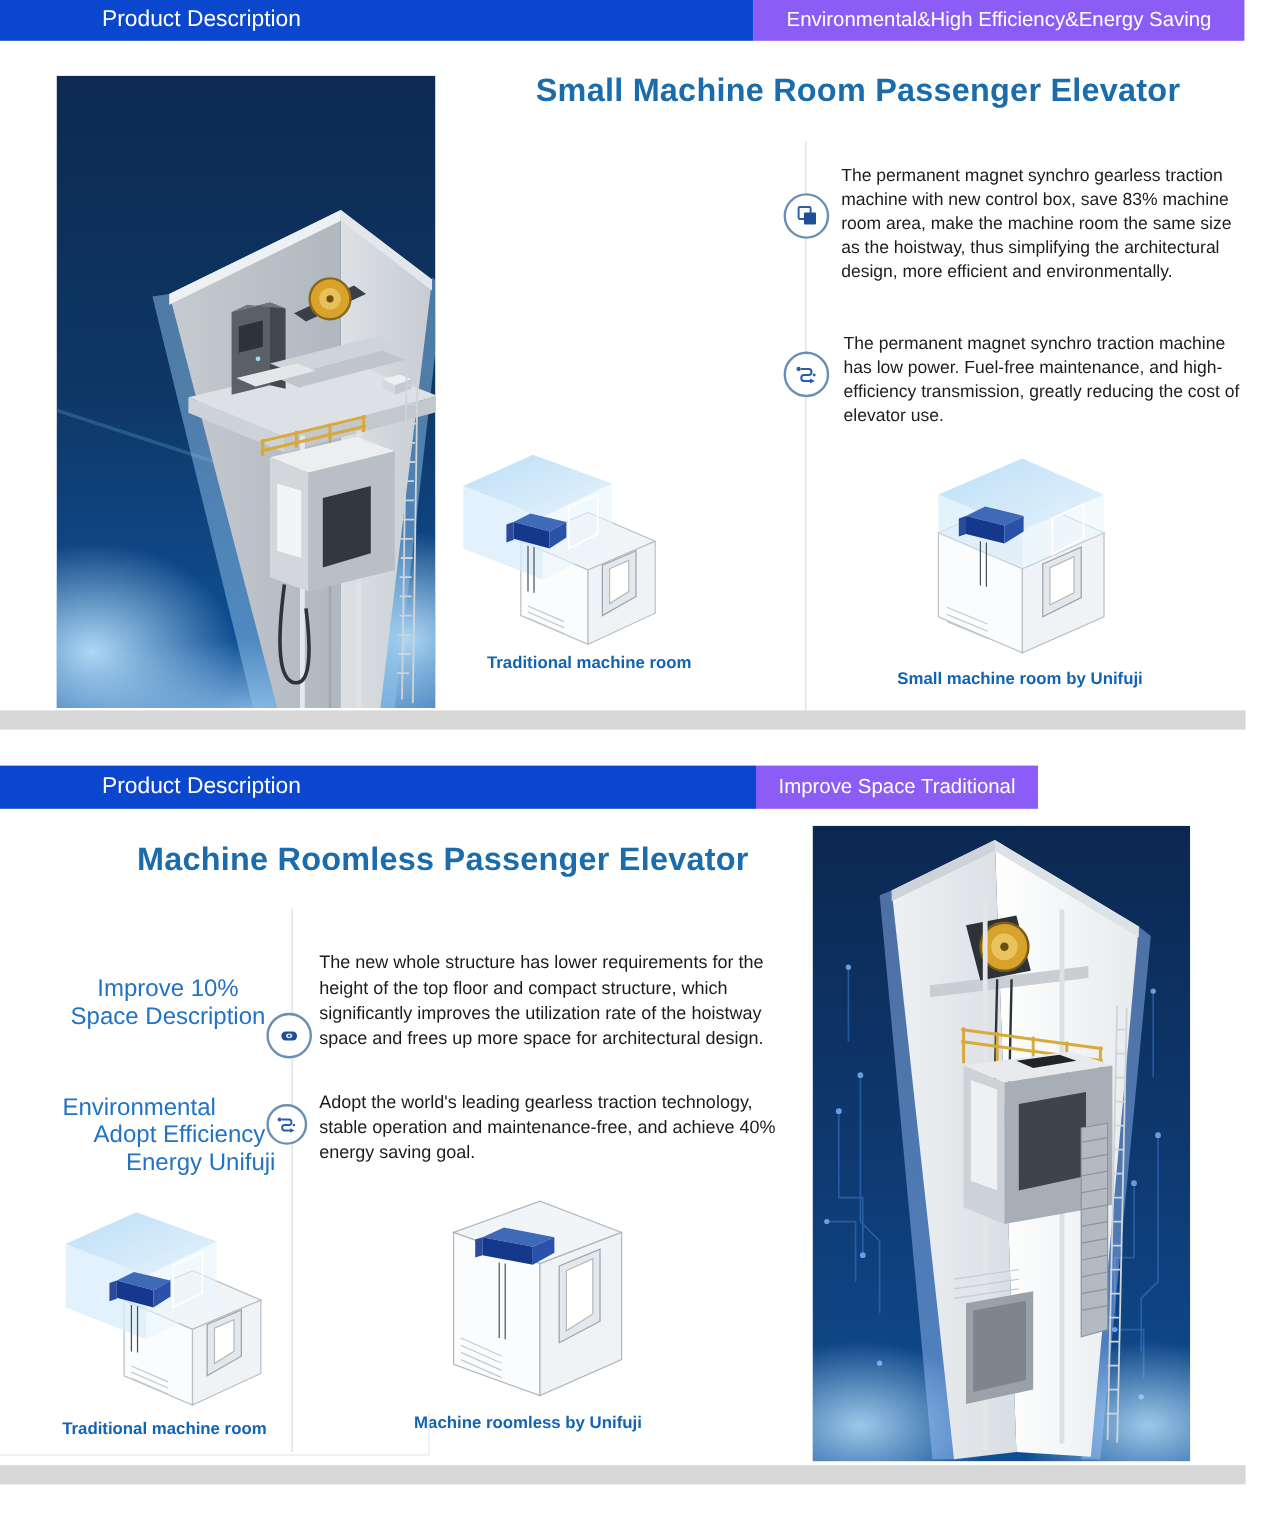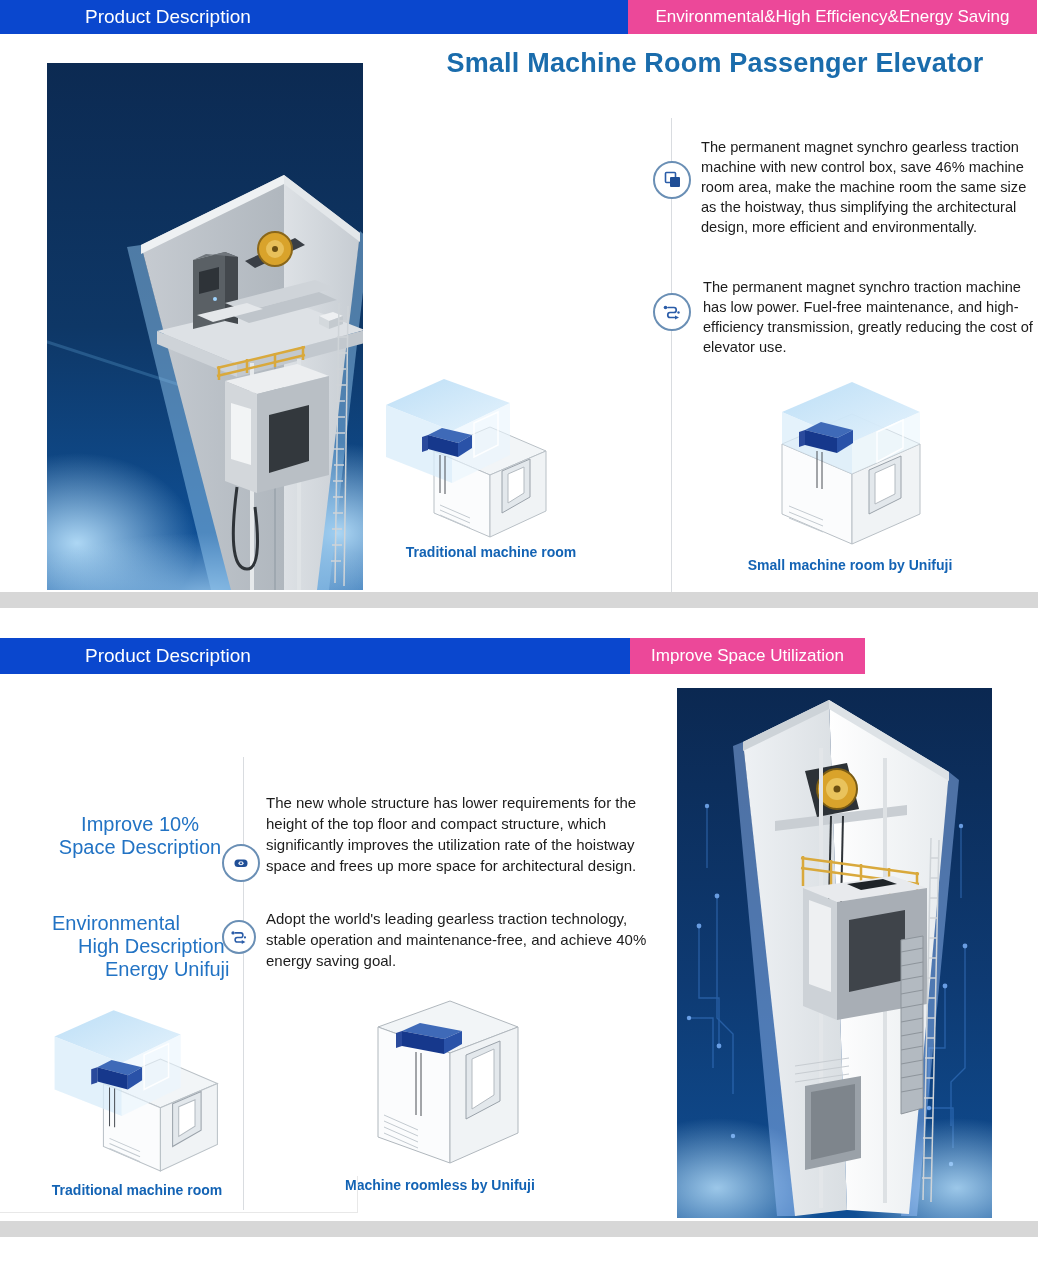--- a/index.html
+++ b/index.html
@@ -2,21 +2,21 @@
 <html><head>
 <meta charset="utf-8">
 <style>
   html,body{margin:0;padding:0;background:#ffffff;}
   #page{position:relative;width:1060px;height:1264px;background:#ffffff;overflow:hidden;
         font-family:"Liberation Sans",sans-serif;}
   .abs{position:absolute;}
   
   .bar-blue{background:#0a47ce;color:#ffffff;font-size:19px;display:flex;align-items:center;}
   .bar-blue span{padding-left:85px;}
-  .bar-orange{background:#ec4899;color:#ffffff;font-size:17px;display:flex;align-items:center;justify-content:center;}
+  .bar-orange{background:#8b5cf6;color:#ffffff;font-size:17px;display:flex;align-items:center;justify-content:center;}
   
   .sec-title{color:#1a6cac;font-size:27px;font-weight:bold;text-align:center;letter-spacing:0.2px;}
   
   .f-label1{color:#0f63ae;font-size:17px;font-weight:bold;text-align:center;line-height:21px;}
   .f-label2{color:#2273c4;font-size:20px;font-weight:400;line-height:23px;}
   .f-label2.center{text-align:center;}
   .f-label2 .ln{display:block;}
   
   .f-text{color:#1c1c1c;font-size:14.6px;line-height:20px;}
   .f-text2{color:#1c1c1c;font-size:15px;line-height:21px;}
@@ -122,33 +122,33 @@
       <g stroke="#cfd4d8" stroke-width="1.5">
         <path d="M292,240 L288,520"></path>
           <path d="M301,243 L297,523"></path>
         <path d="M291,258 h10 M290,274 h10 M290,290 h10 M289,306 h10 M289,322 h10 M288,338 h10 M288,354 h10 M288,370 h10 M287,386 h10 M287,402 h10 M286,418 h10 M286,434 h10 M286,450 h10 M285,466 h10 M285,482 h10 M284,498 h10"></path>
       </g>
 
       <path d="M190,424 C184,470 184,506 200,506 C214,506 211,468 208,444" fill="none" stroke="#2e3338" stroke-width="3"></path>
     </svg>
   </div>
 
-  <div class="abs sec-title" style="left:370px;top:48px;width:690px;">Small Machine Room Passenger Elevator</div>
+  <div class="abs sec-title" style="left:370px;top:60px;width:690px;">Small Machine Room Passenger Elevator</div>
 
   <div class="abs vdiv" style="left:671px;top:118px;height:479px;"></div>
 
 
   <div class="abs icon-circle" style="left:653px;top:161px;">
     <svg width="24" height="24" viewBox="0 0 24 24">
       <rect x="5.5" y="4.5" width="10" height="10" rx="1" fill="#ffffff" stroke="#2a5ca8" stroke-width="1.6"></rect>
       <rect x="10" y="9" width="10" height="10" rx="1" fill="#1f4e96"></rect>
     </svg>
   </div>
 
-  <div class="abs f-text" style="left:701px;top:137px;width:344px;">The permanent magnet synchro gearless traction machine with new control box, save 46% machine room area, make the machine room the same size as the hoistway, thus simplifying the architectural design, more efficient and environmentally.</div>
+  <div class="abs f-text" style="left:701px;top:137px;width:344px;">The permanent magnet synchro gearless traction machine with new control box, save 83% machine room area, make the machine room the same size as the hoistway, thus simplifying the architectural design, more efficient and environmentally.</div>
 
 
   <div class="abs icon-circle" style="left:653px;top:293px;">
     <svg width="24" height="24" viewBox="0 0 24 24">
       <circle cx="5.5" cy="7.5" r="1.8" fill="#2a5ca8"></circle>
       <path d="M8,7.5 H14 C17,7.5 17,12.5 14,12.5 H10 C7,12.5 7,17.5 10,17.5 H15" fill="none" stroke="#2a5ca8" stroke-width="1.7" stroke-linecap="round"></path>
       <polygon points="15,15.4 19,17.5 15,19.6" fill="#2a5ca8"></polygon>
       <circle cx="18.5" cy="12.5" r="1.2" fill="#2a5ca8"></circle>
     </svg>
   </div>
@@ -216,21 +216,21 @@
     </svg>
   </div>
   <div class="abs caption" style="left:742px;top:557px;width:216px;">Small machine room by Unifuji</div>
 
   <div class="abs band" style="left:0;top:592px;width:1038px;height:16px;"></div>
 
   <div class="abs bar-blue" style="left:0;top:638px;width:630px;height:36px;">
     <span>Product Description</span>
   </div>
   <div class="abs bar-orange" style="left:630px;top:638px;width:235px;height:36px;">
-    <span>Improve Space Utilization</span>
+    <span>Improve Space Traditional</span>
   </div>
 
   <div class="abs img-frame" style="left:677px;top:688px;width:315px;height:530px;">
     <svg width="315" height="530" viewBox="0 0 315 530">
       <defs>
         <linearGradient id="bg2" x1="0" y1="0" x2="0" y2="1">
           <stop offset="0" stop-color="#0b2851"></stop>
             <stop offset="0.55" stop-color="#0e3a72"></stop>
             <stop offset="1" stop-color="#0f4e94"></stop>
         </linearGradient>
@@ -319,41 +319,42 @@
         <path d="M253,170 h9 M253,190 h9 M252,210 h9 M252,230 h9 M251,250 h9 M251,270 h9 M250,290 h9 M250,310 h9 M249,330 h9 M249,350 h9 M248,370 h9 M248,390 h9 M247,410 h9 M247,430 h9 M246,450 h9 M246,470 h9 M245,490 h9"></path>
       </g>
 
       <polygon points="128,398 184,388 184,470 128,482" fill="#9aa1a8"></polygon>
       <polygon points="134,404 178,396 178,462 134,472" fill="#7e858c"></polygon>
 
       <path d="M118,378 l54,-8 M118,386 l54,-8 M118,394 l54,-8" stroke="#c7ccd1" fill="none"></path>
     </svg>
   </div>
 
+  <div class="abs sec-title" style="left:40px;top:701px;width:658px;">Machine Roomless Passenger Elevator</div>
 
   <div class="abs vdiv" style="left:243px;top:757px;height:453px;"></div>
 
   <div class="abs f-label2 center" style="left:30px;top:813px;width:220px;">
     <span class="ln">Improve 10%</span>
     <span class="ln">Space Description</span>
   </div>
 
   <div class="abs icon-circle" style="left:222px;top:844px;">
     <svg width="24" height="24" viewBox="0 0 24 24">
       <rect x="5.5" y="8.5" width="13" height="7.5" rx="3.5" fill="#1f4e96"></rect>
       <ellipse cx="12" cy="12.2" rx="2.6" ry="2" fill="#ffffff" opacity="0.85"></ellipse>
       <ellipse cx="12" cy="12.2" rx="1.1" ry="0.9" fill="#1f4e96"></ellipse>
     </svg>
   </div>
 
   <div class="abs f-text2" style="left:266px;top:792px;width:392px;">The new whole structure has lower requirements for the height of the top floor and compact structure, which significantly improves the utilization rate of the hoistway space and frees up more space for architectural design.</div>
 
   <div class="abs f-label2" style="left:52px;top:912px;width:190px;">
     <span class="ln" style="padding-left:0;">Environmental</span>
-    <span class="ln" style="padding-left:26px;">High Description</span>
+    <span class="ln" style="padding-left:26px;">Adopt Efficiency</span>
     <span class="ln" style="padding-left:53px;">Energy Unifuji</span>
   </div>
 
   <div class="abs icon-circle" style="left:222px;top:920px;width:34px;height:34px;">
     <svg width="22" height="22" viewBox="0 0 24 24">
       <circle cx="5.5" cy="7.5" r="1.8" fill="#2a5ca8"></circle>
       <path d="M8,7.5 H14 C17,7.5 17,12.5 14,12.5 H10 C7,12.5 7,17.5 10,17.5 H15" fill="none" stroke="#2a5ca8" stroke-width="1.7" stroke-linecap="round"></path>
       <polygon points="15,15.4 19,17.5 15,19.6" fill="#2a5ca8"></polygon>
       <circle cx="18.5" cy="12.5" r="1.2" fill="#2a5ca8"></circle>
     </svg>

